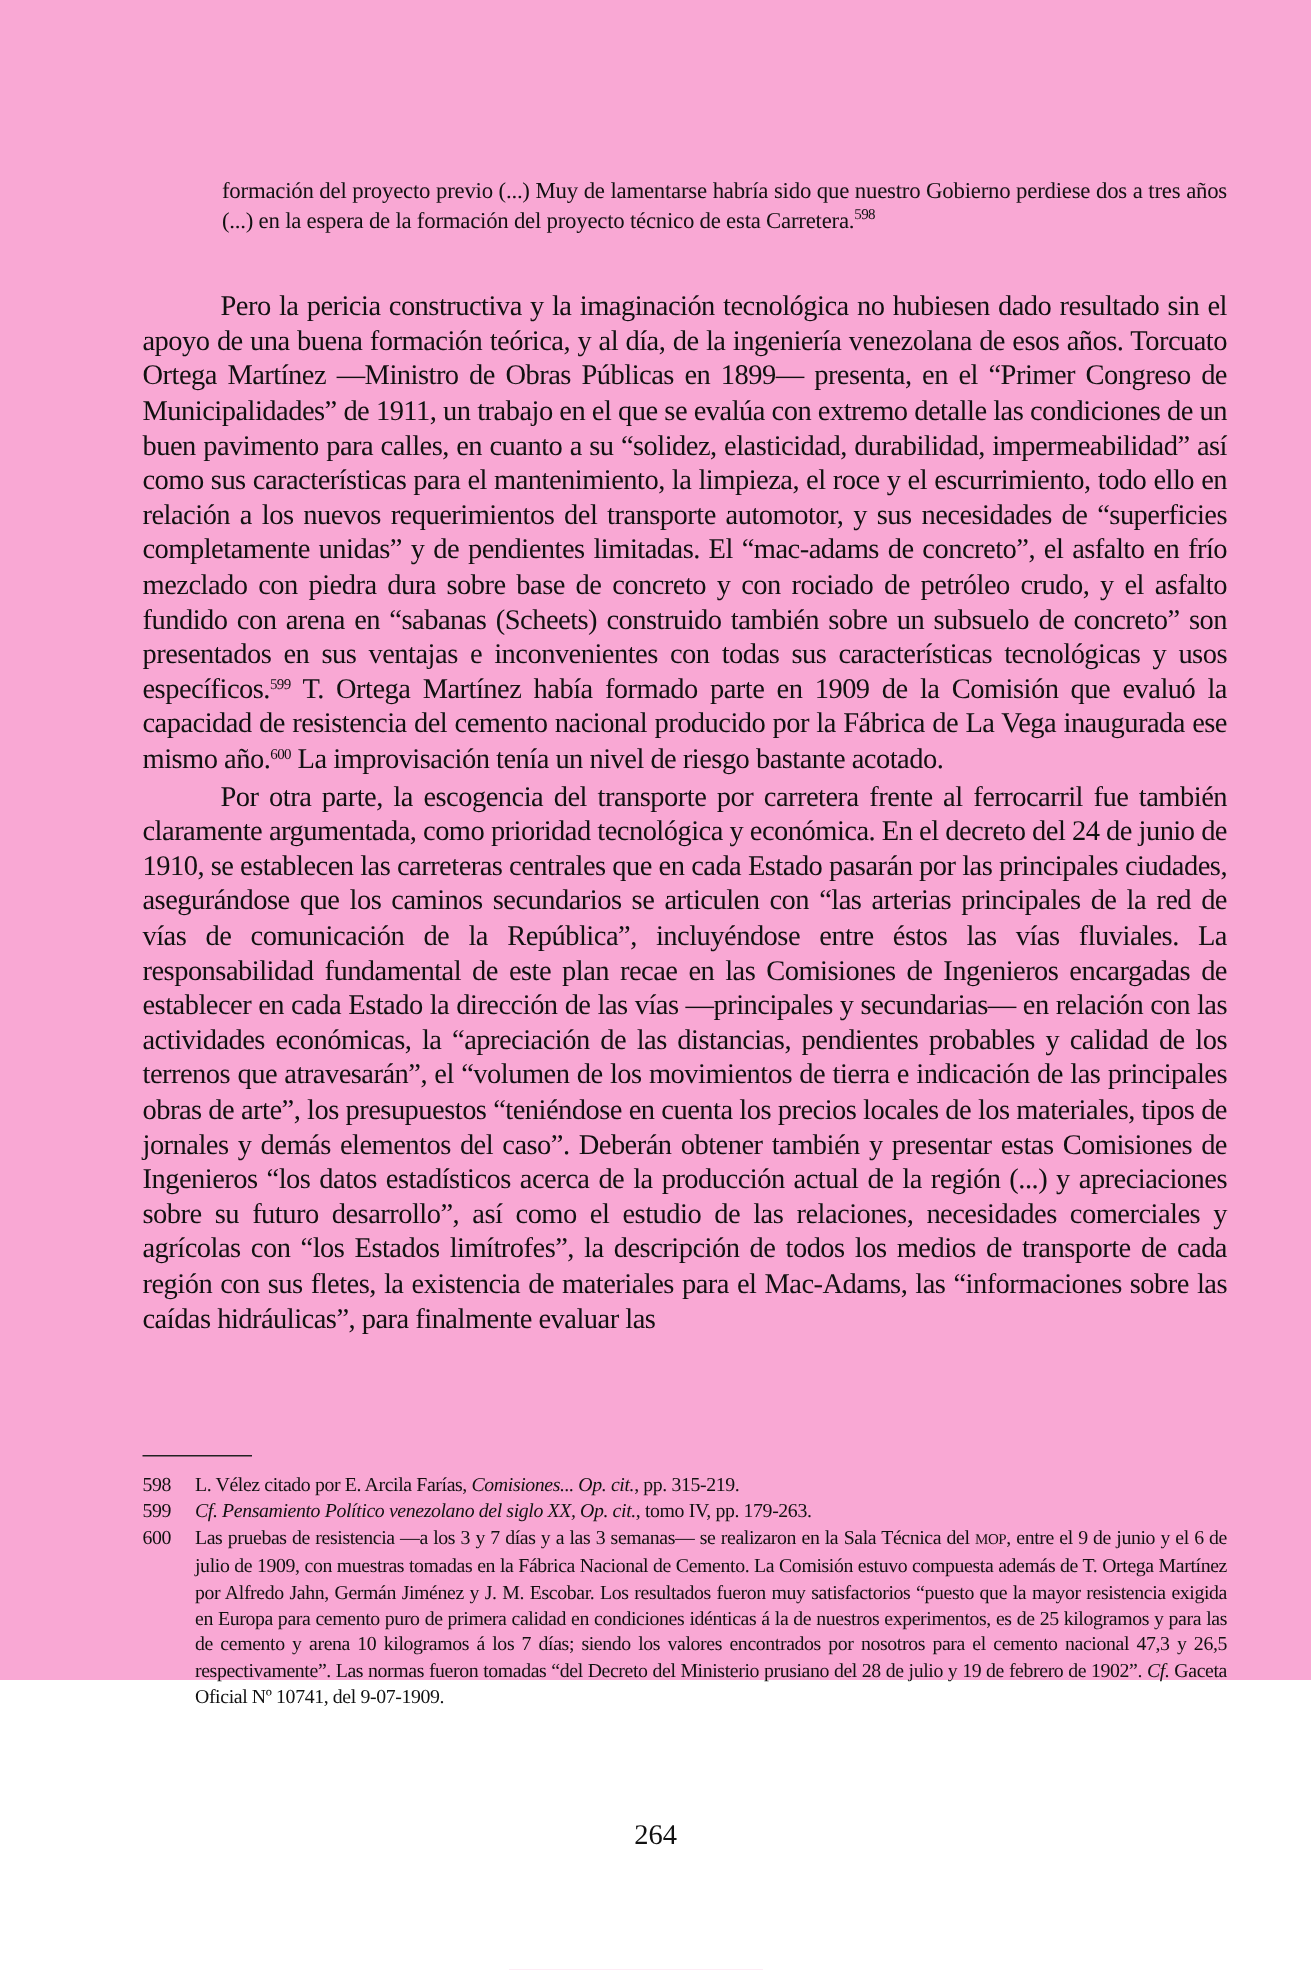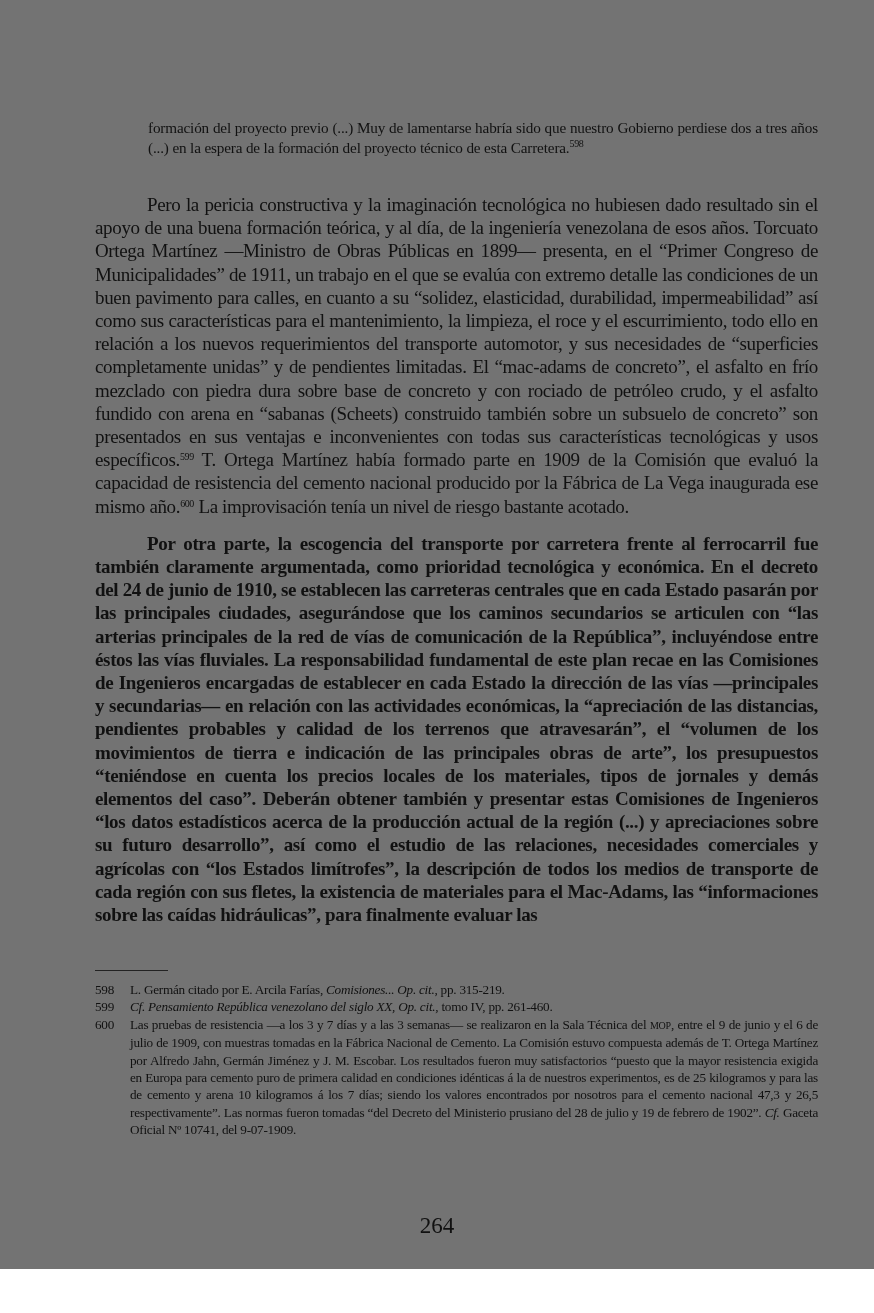--- a/index.html
+++ b/index.html
@@ -1,52 +1,52 @@
 <!DOCTYPE html>
 <html><head>
 <meta charset="utf-8">
 <style>
   html, body { margin: 0; padding: 0; background: #ffffff; }
   body { width: 874px; height: 1313px; position: relative; overflow: hidden; }
-  .page { position: absolute; left: 0; top: 0; width: 874px; height: 1269px; background: #737373; color: #111; font-family: "Liberation Serif", "DejaVu Serif", serif; }
+  .page { position: absolute; left: 0; top: 0; width: 874px; height: 1120px; background: #f9a8d4; color: #111; font-family: "Liberation Serif", "DejaVu Serif", serif; }
   .quote { position: absolute; left: 148px; top: 118px; width: 670px; font-size: 15.2px; line-height: 20px; text-align: justify; letter-spacing: -0.15px; }
   .body { position: absolute; left: 95px; top: 193px; width: 723px; font-size: 19px; line-height: 23.2px; text-align: justify; letter-spacing: -0.35px; }
   .body p { margin: 0; text-indent: 52px; }
-  .body p + p { margin-top: 14px; font-weight: bold; }
+  .body p + p { margin-top: 2px; }
   sup.fn { font-size: 10px; vertical-align: 6px; line-height: 0; letter-spacing: -0.4px; }
   .rule { position: absolute; left: 95px; top: 970px; width: 73px; height: 0; border-top: 1.3px solid #222; }
   .notes { position: absolute; left: 95px; top: 981px; width: 723px; font-size: 13.2px; line-height: 17.4px; letter-spacing: -0.25px; }
   .note { display: flex; }
   .note .num { width: 35px; flex: 0 0 35px; }
   .note .txt { flex: 1; text-align: justify; }
   .sc { font-size: 10px; }
-  .pnum { position: absolute; left: 0; width: 874px; top: 1213px; text-align: center; font-size: 23px; }
+  .pnum { position: absolute; left: 0; width: 874px; top: 1213px; text-align: center; font-size: 19px; }
 </style>
 </head>
 <body>
 
 <div class="page">
 
   <div class="quote"><span>formación del proyecto previo (...) Muy de lamentarse habría sido que nuestro Gobierno perdiese dos a tres años (...) en la espera de la formación del proyecto técnico de esta Carretera.</span><sup class="fn">598</sup></div>
 
   <div class="body">
     <p><span>Pero la pericia constructiva y la imaginación tecnológica no hubiesen dado resultado sin el apoyo de una buena formación teórica, y al día, de la ingeniería venezolana de esos años. Torcuato Ortega Martínez —Ministro de Obras Públicas en 1899— presenta, en el “Primer Congreso de Municipalidades” de 1911, un trabajo en el que se evalúa con extremo detalle las condiciones de un buen pavimento para calles, en cuanto a su “solidez, elasticidad, durabilidad, impermeabilidad” así como sus características para el mantenimiento, la limpieza, el roce y el escurrimiento, todo ello en relación a los nuevos requerimientos del transporte automotor, y sus necesidades de “superficies completamente unidas” y de pendientes limitadas. El “mac-adams de concreto”, el asfalto en frío mezclado con piedra dura sobre base de concreto y con rociado de petróleo crudo, y el asfalto fundido con arena en “sabanas (Scheets) construido también sobre un subsuelo de concreto” son presentados en sus ventajas e inconvenientes con todas sus características tecnológicas y usos específicos.</span><sup class="fn">599</sup><span> T. Ortega Martínez había formado parte en 1909 de la Comisión que evaluó la capacidad de resistencia del cemento nacional producido por la Fábrica de La Vega inaugurada ese mismo año.</span><sup class="fn">600</sup><span> La improvisación tenía un nivel de riesgo bastante acotado.</span></p>
     <p>Por otra parte, la escogencia del transporte por carretera frente al ferrocarril fue también claramente argumentada, como prioridad tecnológica y económica. En el decreto del 24 de junio de 1910, se establecen las carreteras centrales que en cada Estado pasarán por las principales ciudades, asegurándose que los caminos secundarios se articulen con “las arterias principales de la red de vías de comunicación de la República”, incluyéndose entre éstos las vías fluviales. La responsabilidad fundamental de este plan recae en las Comisiones de Ingenieros encargadas de establecer en cada Estado la dirección de las vías —principales y secundarias— en relación con las actividades económicas, la “apreciación de las distancias, pendientes probables y calidad de los terrenos que atravesarán”, el “volumen de los movimientos de tierra e indicación de las principales obras de arte”, los presupuestos “teniéndose en cuenta los precios locales de los materiales, tipos de jornales y demás elementos del caso”. Deberán obtener también y presentar estas Comisiones de Ingenieros “los datos estadísticos acerca de la producción actual de la región (...) y apreciaciones sobre su futuro desarrollo”, así como el estudio de las relaciones, necesidades comerciales y agrícolas con “los Estados limítrofes”, la descripción de todos los medios de transporte de cada región con sus fletes, la existencia de materiales para el Mac-Adams, las “informaciones sobre las caídas hidráulicas”, para finalmente evaluar las</p>
   </div>
 
   <div class="rule"></div>
 
   <div class="notes">
     <div class="note">
       <span class="num">598</span>
-      <span class="txt"><span>L. Germán citado por  E. Arcila Farías, </span><i>Comisiones... Op. cit.</i><span>, pp. 315-219.</span></span>
+      <span class="txt"><span>L. Vélez citado por  E. Arcila Farías, </span><i>Comisiones... Op. cit.</i><span>, pp. 315-219.</span></span>
     </div>
     <div class="note">
       <span class="num">599</span>
-      <span class="txt"><i>Cf. Pensamiento República venezolano del siglo XX, Op. cit.</i><span>, tomo IV, pp. 261-460.</span></span>
+      <span class="txt"><i>Cf. Pensamiento Político venezolano del siglo XX, Op. cit.</i><span>, tomo IV, pp. 179-263.</span></span>
     </div>
     <div class="note">
       <span class="num">600</span>
       <span class="txt"><span>Las pruebas de resistencia —a los 3 y 7 días y a las 3 semanas— se realizaron en la Sala Técnica del </span><span class="sc">MOP</span><span>, entre el 9 de junio y el 6 de julio de 1909, con muestras tomadas en la Fábrica Nacional de Cemento. La Comisión estuvo compuesta además de T. Ortega Martínez por Alfredo Jahn, Germán Jiménez y J. M. Escobar. Los resultados fueron muy satisfactorios “puesto que la mayor resistencia exigida en Europa para cemento puro de primera calidad en condiciones idénticas á la de nuestros experimentos, es de 25 kilogramos y para las de cemento y arena 10 kilogramos á los 7 días; siendo los valores encontrados por nosotros para el cemento nacional 47,3 y 26,5 respectivamente”. Las normas fueron tomadas “del Decreto del Ministerio prusiano del 28 de julio  y 19 de febrero de 1902”. </span><i>Cf.</i><span>  Gaceta Oficial Nº 10741, del 9-07-1909.</span></span>
     </div>
   </div>
 
   <div class="pnum">264</div>
 </div>
 

